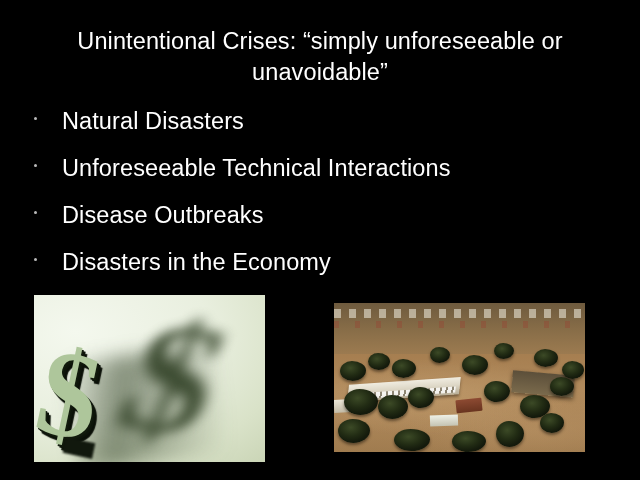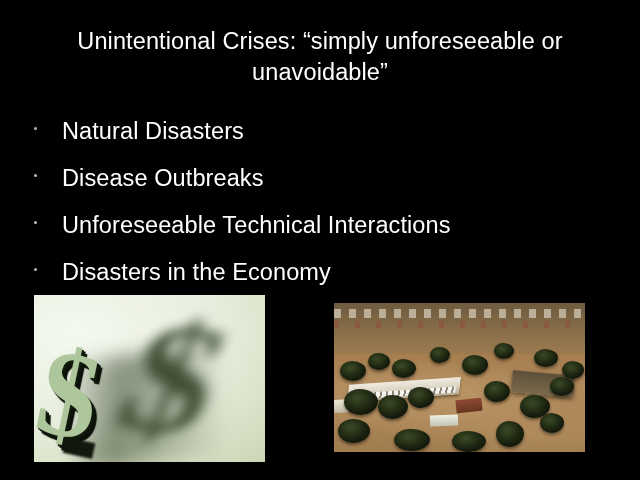--- a/index.html
+++ b/index.html
@@ -33,21 +33,21 @@
     line-height: 31px;
     font-weight: 400;
     letter-spacing: 0.1px;
     white-space: pre-line;
   }
 
   
   #bullet-list {
     position: absolute;
     left: 30px;
-    top: 114px;
+    top: 104px;
     width: 560px;
     list-style: none;
     margin: 0;
     padding: 0;
   }
   #bullet-list li {
     position: relative;
     height: 47px;
     padding-left: 32px;
     color: #ffffff;
@@ -278,26 +278,26 @@
 
   <ul id="bullet-list">
 
     <li>
       <span class="bullet-marker"></span>
       <span class="bullet-text">Natural Disasters</span>
     </li>
 
     <li>
       <span class="bullet-marker"></span>
-      <span class="bullet-text">Disease Outbreaks</span>
+      <span class="bullet-text">Unforeseeable Technical Interactions</span>
     </li>
 
     <li>
       <span class="bullet-marker"></span>
-      <span class="bullet-text">Unforeseeable Technical Interactions</span>
+      <span class="bullet-text">Disease Outbreaks</span>
     </li>
 
     <li>
       <span class="bullet-marker"></span>
       <span class="bullet-text">Disasters in the Economy</span>
     </li>
 
   </ul>
 
   <div class="picture" id="picture-dollar-shadow">

